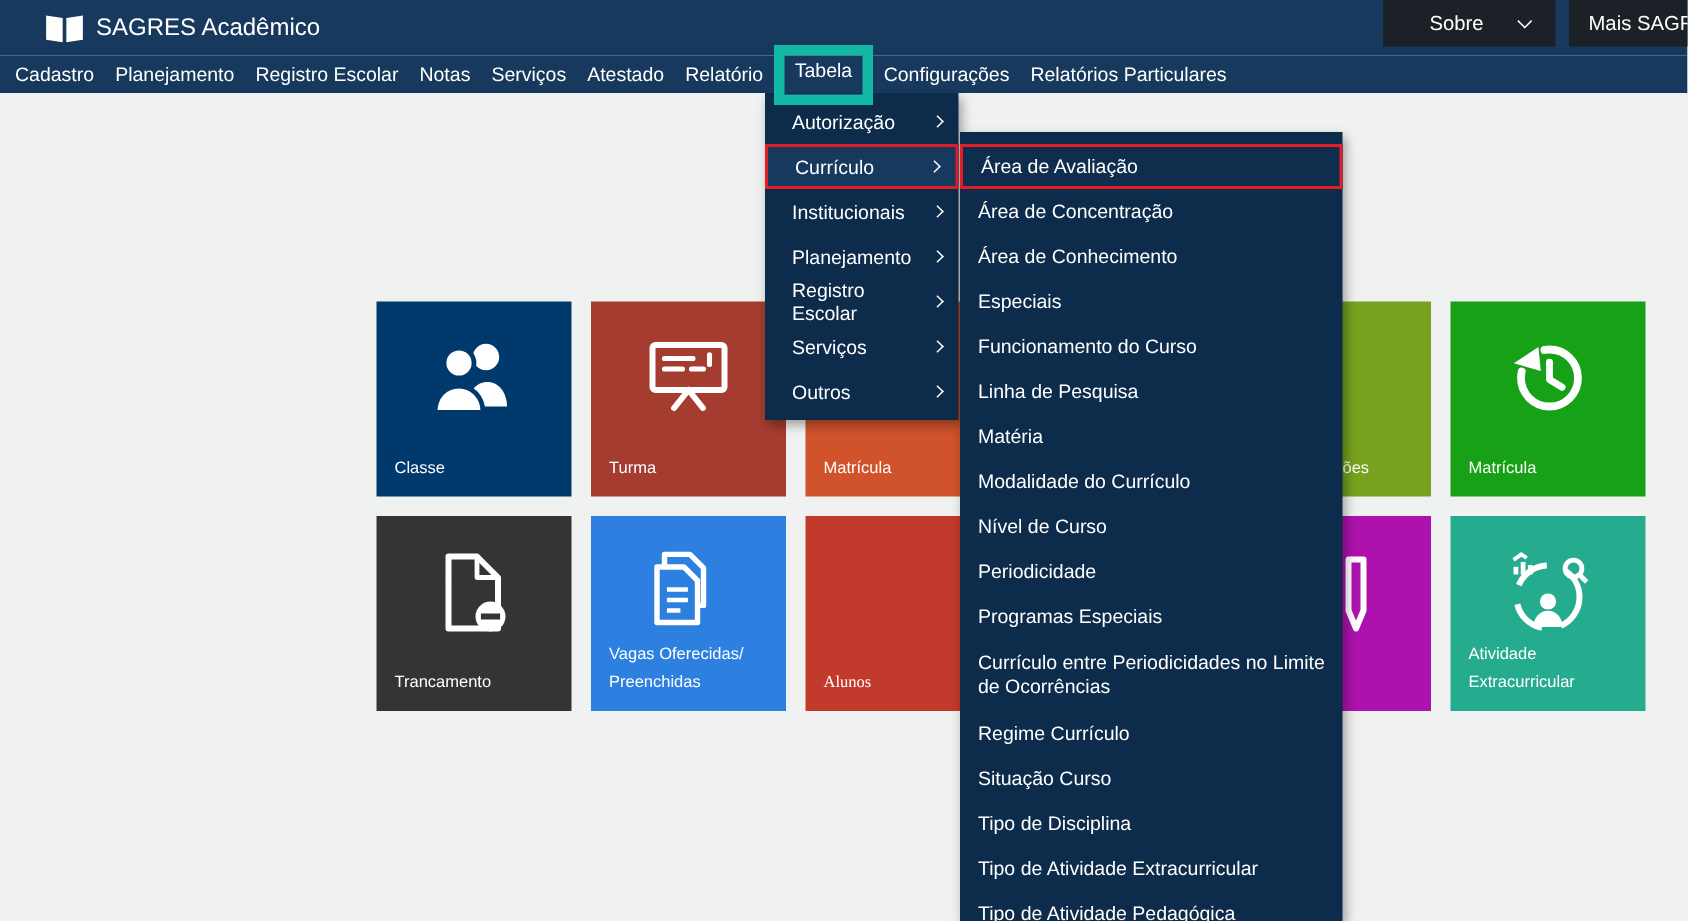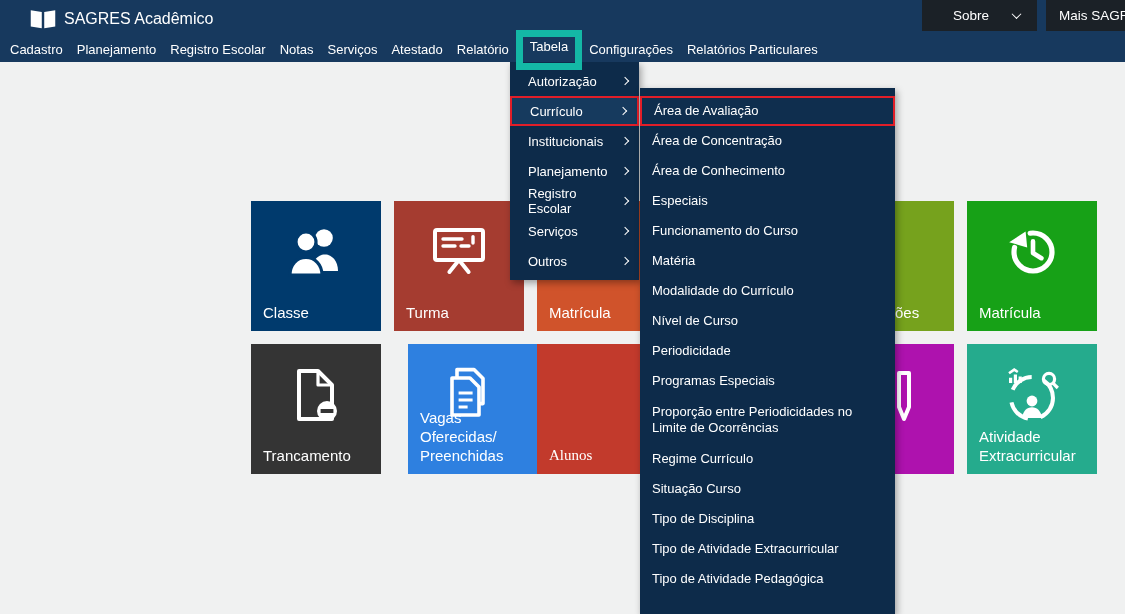--- a/index.html
+++ b/index.html
@@ -22,29 +22,29 @@
                transform:rotate(45deg) translate(-1px,-1px); }
 
   
   .menubar { position:absolute; left:0; top:37px; width:1125px; height:25px; background:#17395e;
              display:flex; align-items:center; padding-left:3px; z-index:20;text-align:right; }
   .menu-item { color:#fff; font-size:13px; padding:0 7px; height:25px; line-height:25px; white-space:nowrap; cursor:pointer; }
   .menu-item.highlighted { border:7px solid #14b8a6; height:40px; line-height:20px; margin-top:0; }
 
   
   .tile { position:absolute; width:130px; height:130px; z-index:1; cursor:pointer; }
-  .tile-label { position:absolute; left:12px; bottom:9px; color:#fff; font-size:15px; line-height:19px; }
+  .tile-label { position:absolute; left:12px; bottom:9px; color:#fff; font-size:11px; line-height:19px; }
   .tile-icon { position:absolute; left:50%; top:22px; transform:translateX(-50%); }
   .t-classe      { left:251px; top:201px; background:#003a6d; }
   .t-turma       { left:394px; top:201px; background:#a53c30; }
   .t-matricula   { left:537px; top:201px; background:#d0532b; }
   .t-green       { left:824px; top:201px; background:#76a21d; }
   .t-historico   { left:967px; top:201px; background:#17a117; }
   .t-trancamento { left:251px; top:344px; background:#343434; }
-  .t-vagas       { left:394px; top:344px; background:#2e80e0;margin-left:14px; }
+  .t-vagas       { left:394px; top:344px; background:#2e80e0; }
   .t-alunos      { left:537px; top:344px; background:#c23a2c;font-family:Liberation Serif, serif; }
   .t-magenta     { left:824px; top:344px; background:#ae12ae; }
   .t-atividade   { left:967px; top:344px; background:#25ab8d; }
   .t-green .tile-label { left:71px; }
   .t-magenta .tile-icon { left:34px; transform:none; }
 
   
   .dropdown { position:absolute; left:510px; top:62px; width:129px; height:218px; background:#0d2b4a;
               padding-top:4px; z-index:10; box-shadow:2px 3px 7px rgba(0,0,0,.35); }
   .dropdown-item { height:30px; display:flex; align-items:center; justify-content:space-between;
@@ -225,24 +225,25 @@
       <span class="chev-right"></span>
   </div>
 </div>
 
 <div class="submenu">
   <div class="submenu-item highlighted">Área de Avaliação</div>
   <div class="submenu-item">Área de Concentração</div>
   <div class="submenu-item">Área de Conhecimento</div>
   <div class="submenu-item">Especiais</div>
   <div class="submenu-item">Funcionamento do Curso</div>
+  <div class="submenu-item">Linha de Pesquisa</div>
   <div class="submenu-item">Matéria</div>
   <div class="submenu-item">Modalidade do Currículo</div>
   <div class="submenu-item">Nível de Curso</div>
   <div class="submenu-item">Periodicidade</div>
   <div class="submenu-item">Programas Especiais</div>
-  <div class="submenu-item tall">Proporção entre Periodicidades no Limite de Ocorrências</div>
+  <div class="submenu-item tall">Currículo entre Periodicidades no Limite de Ocorrências</div>
   <div class="submenu-item">Regime Currículo</div>
   <div class="submenu-item">Situação Curso</div>
   <div class="submenu-item">Tipo de Disciplina</div>
   <div class="submenu-item">Tipo de Atividade Extracurricular</div>
   <div class="submenu-item">Tipo de Atividade Pedagógica</div>
 </div>
 
 </body></html>

